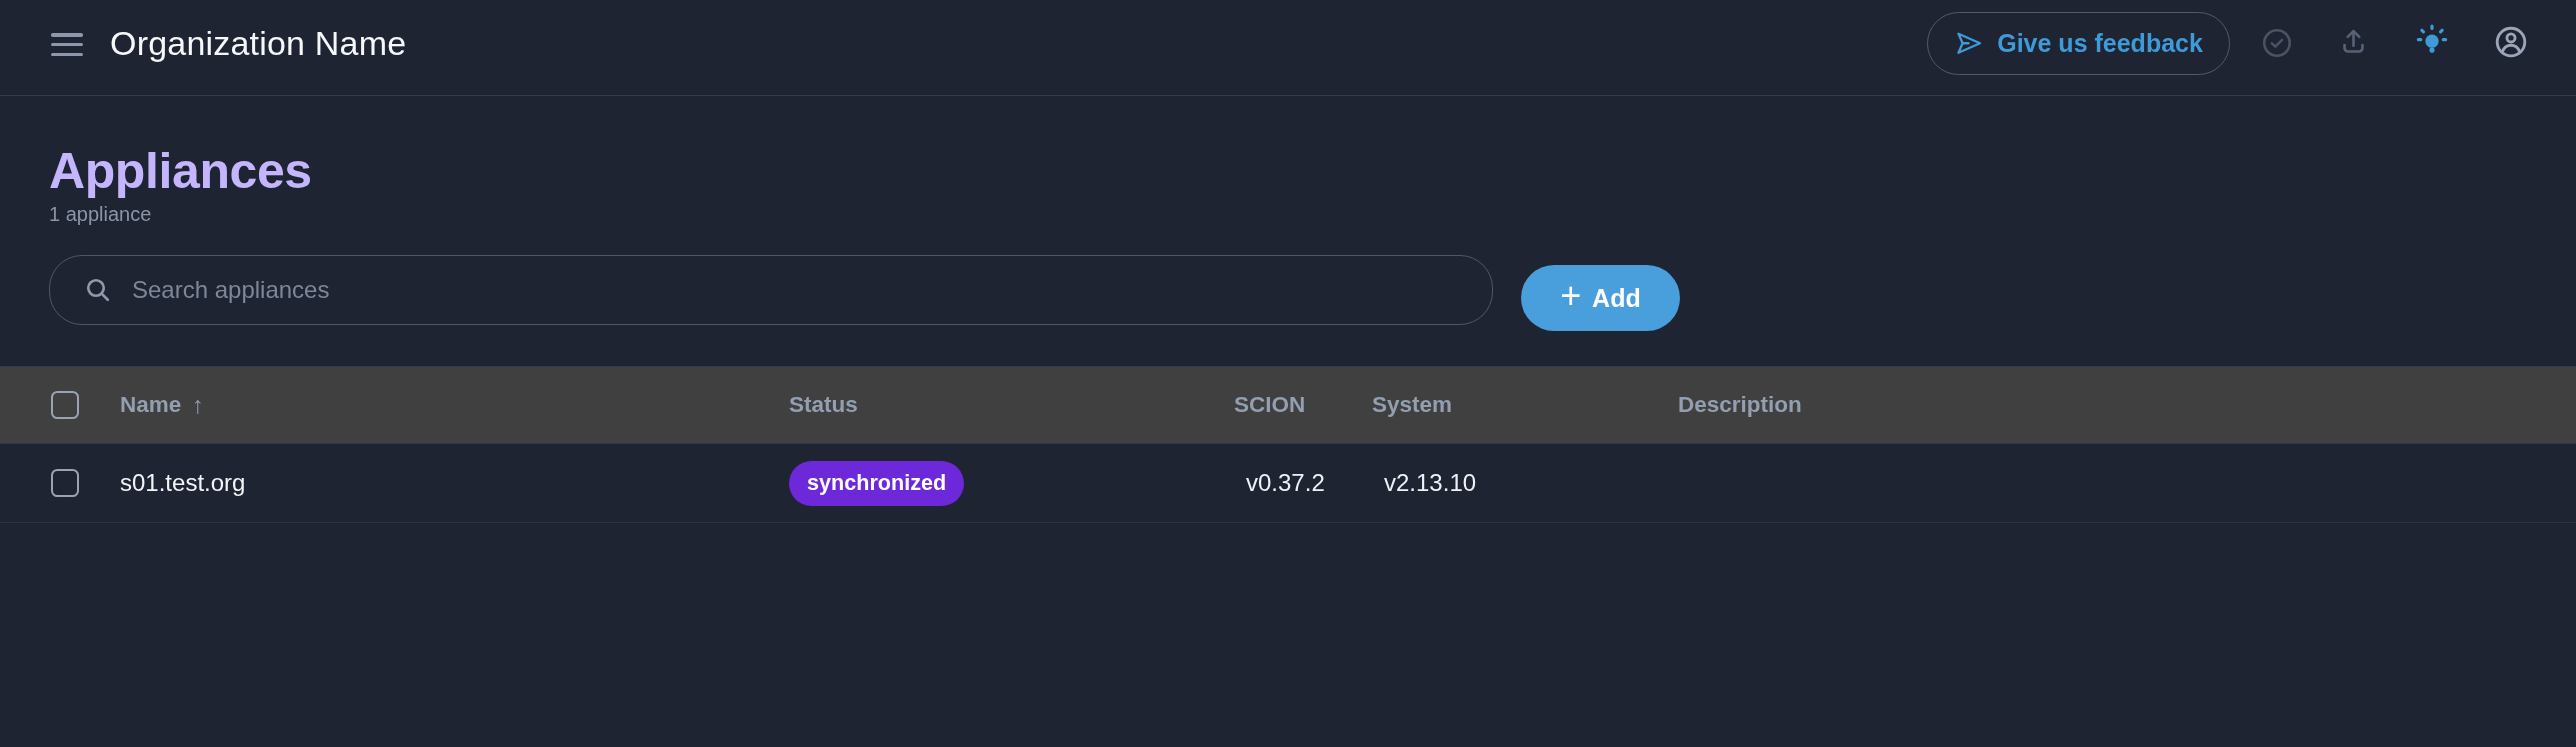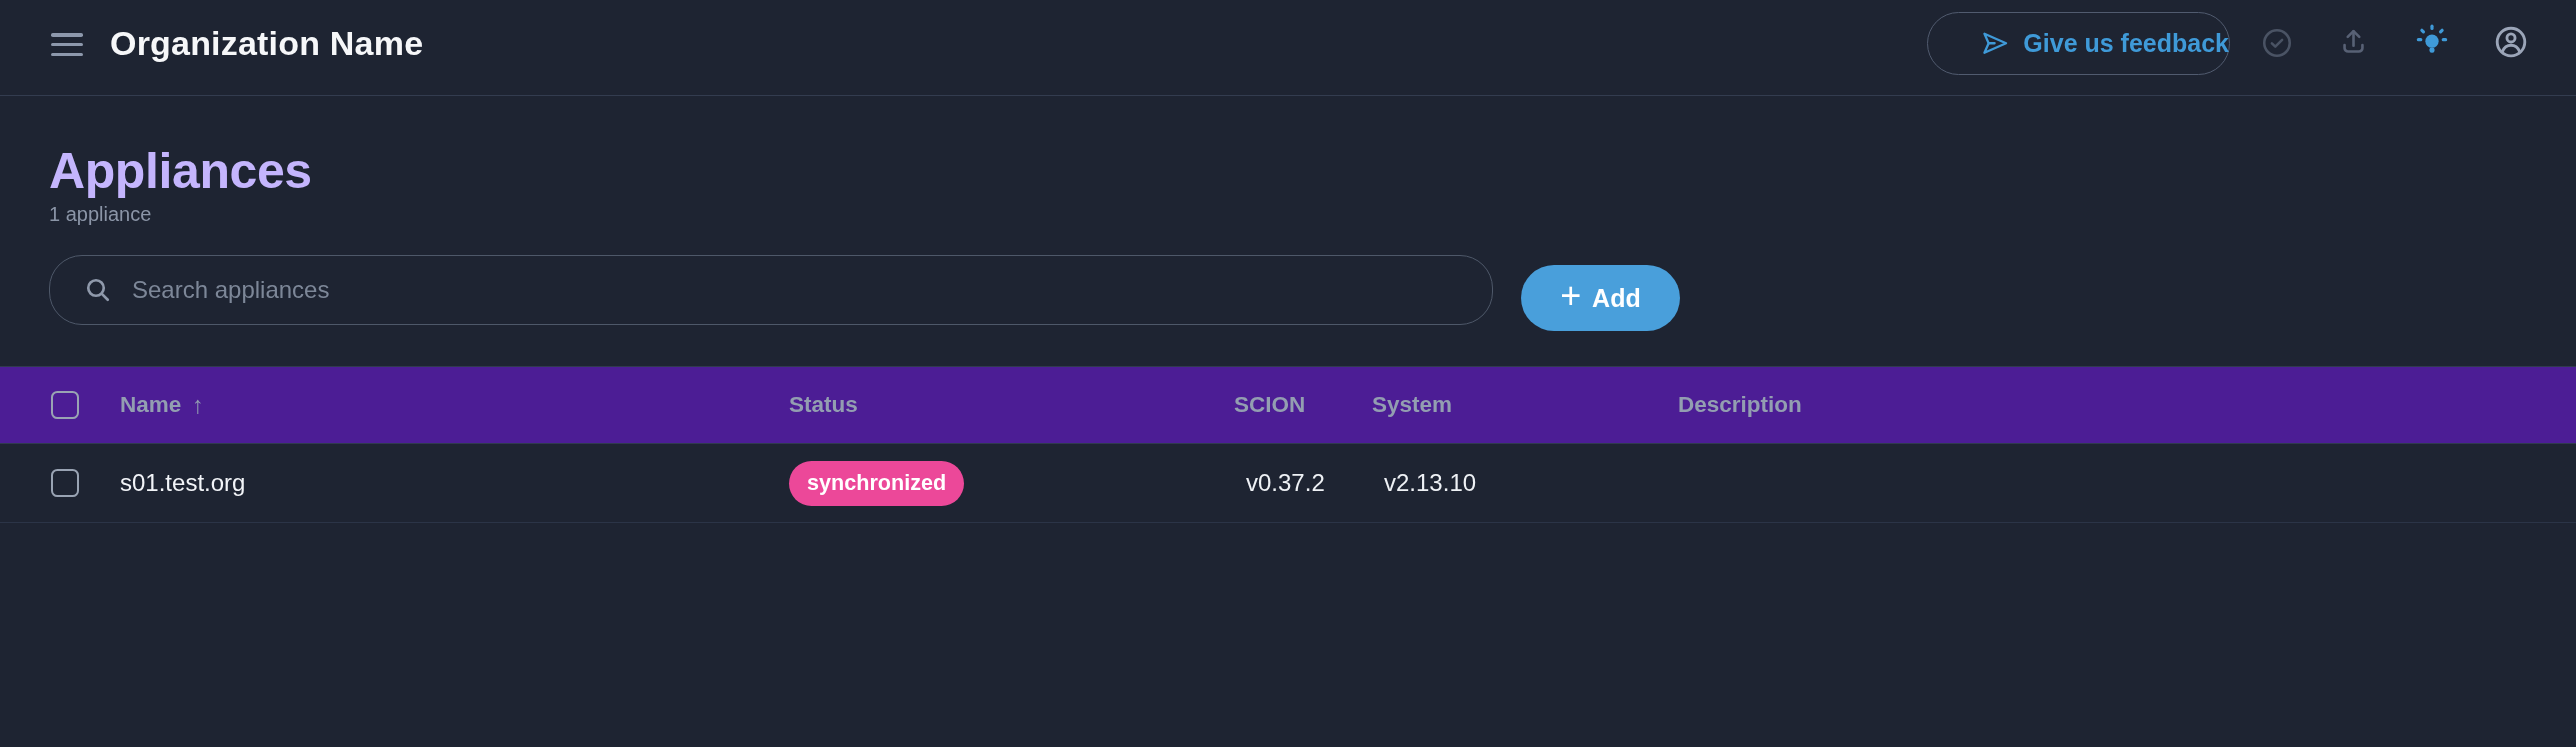--- a/index.html
+++ b/index.html
@@ -4,24 +4,24 @@
 <style>
   * { margin:0; padding:0; box-sizing:border-box; }
   html,body { background:#1e2432; }
   body { font-family:"Liberation Sans", sans-serif; }
   #app { position:relative; width:2576px; height:747px; background:#1e2432; overflow:hidden; }
 
   
   .navbar { position:absolute; left:0; top:0; width:2576px; height:96px; border-bottom:0.9px solid #333c4f; }
   .hamburger { position:absolute; left:51px; top:33px; width:32px; height:24px; cursor:pointer; }
   .hamburger .bar { width:32px; height:3.6px; border-radius:1.8px; background:#8d98ac; margin-bottom:6.3px; }
-  .org-title { position:absolute; left:110px; top:24px; font-size:34px; font-weight:700; color:#f6f7f9; letter-spacing:0.2px; white-space:nowrap; }
+  .org-title { position:absolute; left:110px; top:24px; font-size:34px; font-weight:400; color:#f6f7f9; letter-spacing:0.2px; white-space:nowrap; }
 
   .feedback-btn { position:absolute; left:1927px; top:11.7px; width:303px; height:63px; border:1.3px solid #515b6f;
-    border-radius:32px; background:transparent; display:flex; align-items:center; justify-content:flex-end; gap:12.6px;
+    border-radius:32px; background:transparent; display:flex; align-items:center; justify-content:center; gap:12.6px;
     color:#3f9ad8; cursor:pointer; }
   .feedback-btn span { font-size:25px; font-weight:600; white-space:nowrap; }
 
   .nav-icon { position:absolute; display:flex; align-items:center; justify-content:center; cursor:pointer; }
   .nav-icon svg { display:block; }
   .icon-check-pos { left:2260px; top:26px; color:#4a5364; }
   .icon-upload-pos { left:2337px; top:25px; color:#586175; }
   .icon-bulb-pos { left:2413px; top:23.4px; color:#3f9ad8; }
   .icon-user-pos { left:2493px; top:24px; color:#9ba5b8; }
 
@@ -36,41 +36,41 @@
   .search-box input { flex:1; margin-left:18px; margin-right:27px; background:transparent; border:none; outline:none;
     font-family:"Liberation Sans", sans-serif; font-size:24px; color:#e8ebf0; }
   .search-box input::placeholder { color:#7d8798; opacity:1; }
 
   .add-btn { position:absolute; left:1521px; top:265px; width:159px; height:66px; border:none; border-radius:33px;
     background:#499fdb; color:#ffffff; display:flex; align-items:center; justify-content:center; gap:10.8px; cursor:pointer; }
   .add-btn .plus { font-size:36px; font-weight:400; line-height:1; margin-top:-3.6px; }
   .add-btn .lbl { font-size:25px; font-weight:700; font-family:"Liberation Sans", sans-serif; }
 
   
-  .tbl-header { position:absolute; left:0; top:366px; width:2576px; height:78px; background:#4c1d95;
+  .tbl-header { position:absolute; left:0; top:366px; width:2576px; height:78px; background:#404040;
     border-top:0.9px solid #303a4e; border-bottom:0.9px solid #303a4e; }
   .tbl-row { position:absolute; left:0; top:444px; width:2576px; height:79px; background:#1e2432;
     border-bottom:0.9px solid #2b3447; cursor:pointer; }
 
   .cell { position:absolute; top:0; height:100%; display:flex; align-items:center; }
   .col-check { left:51px; }
   .col-name { left:120px; }
   .col-status { left:789px; }
   .col-scion { left:1234px; }
   .col-system { left:1372px; }
   .col-desc { left:1678px; }
 
   .checkbox { width:28px; height:28px; border:2.7px solid #99a3b3; border-radius:6.3px; background:transparent; cursor:pointer; }
 
   .hdr-label { font-size:22.5px; font-weight:700; color:#939eb1; cursor:pointer; white-space:nowrap; }
   .sort-arrow { font-size:24px; font-weight:700; color:#939eb1; margin-left:10.8px; }
 
   .row-name { font-size:24px; color:#f2f4f8; }
   .row-version { font-size:24px; color:#eef1f5;margin-left:12px; }
-  .badge { background:#ec4899; color:#ffffff; font-size:21.6px; font-weight:700; height:45px; padding:0 18px;
+  .badge { background:#6d28d9; color:#ffffff; font-size:21.6px; font-weight:700; height:45px; padding:0 18px;
     border-radius:22.5px; display:flex; align-items:center; white-space:nowrap; }
 </style>
 </head>
 <body>
 
 <div id="app">
 
   <div class="navbar">
     <div class="hamburger">
       <div class="bar"></div>

